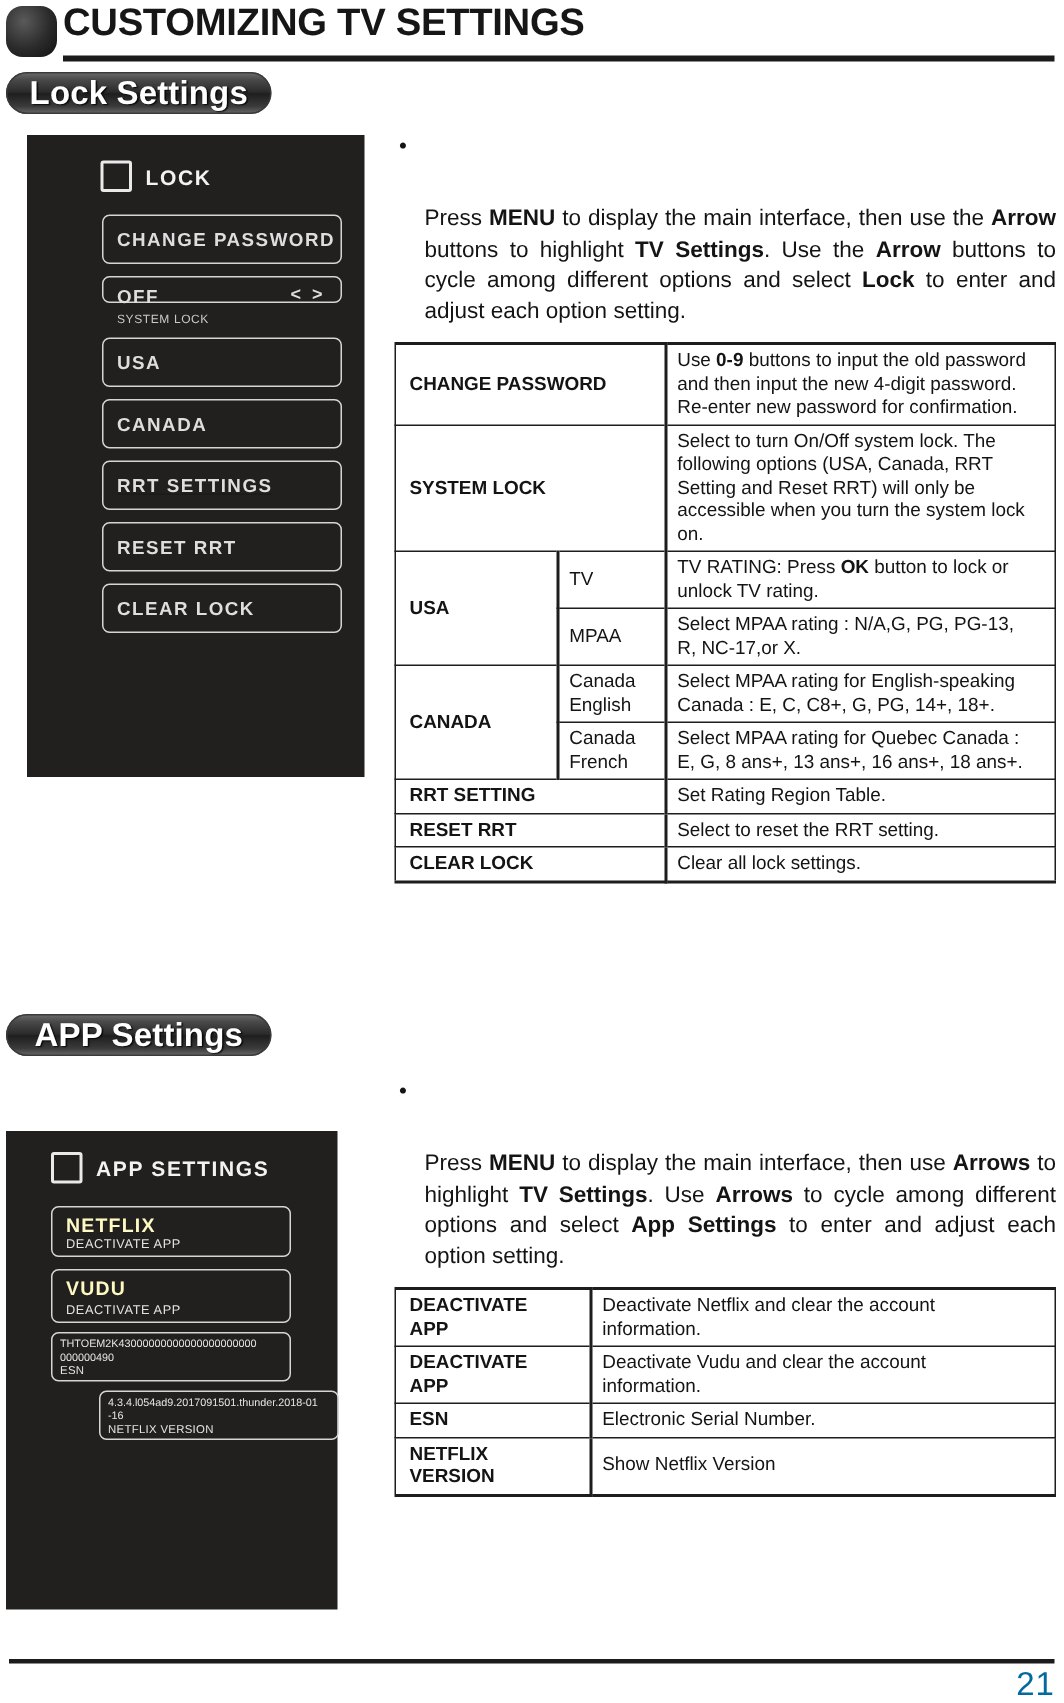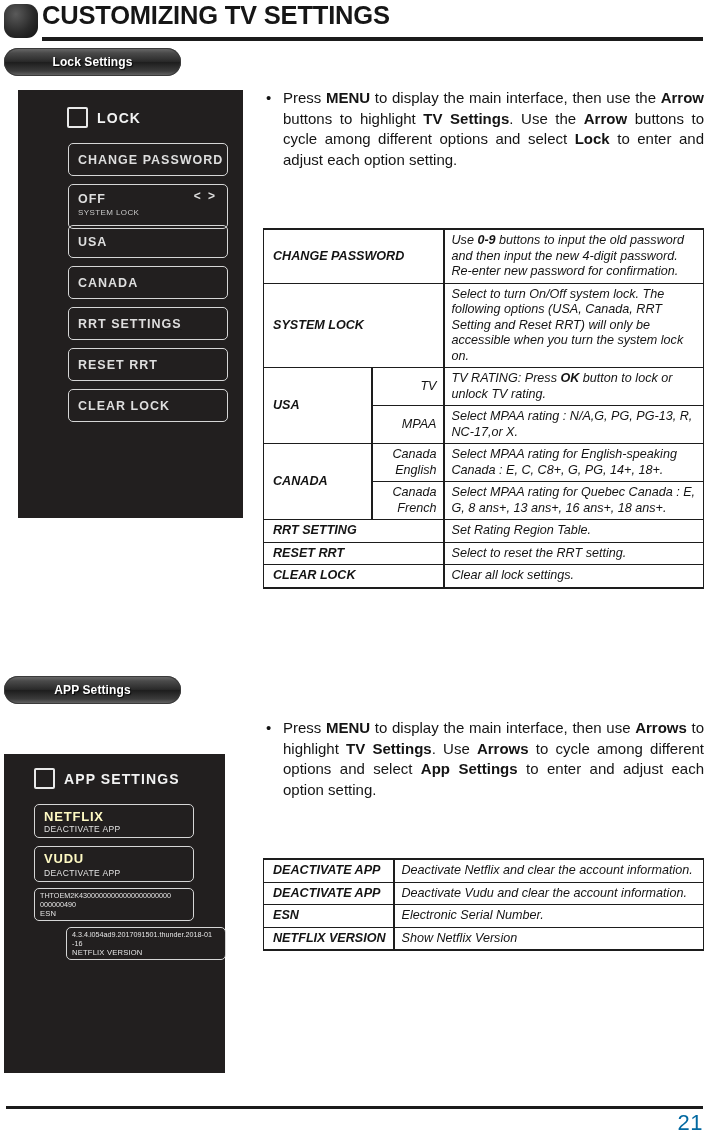--- a/index.html
+++ b/index.html
@@ -53,21 +53,21 @@
     background: linear-gradient(to bottom,
         #6e6e6e 0%, #4a4a4a 18%, #2a2a2a 48%,
         #1e1e1e 52%, #3b3b3b 82%, #6b6b6b 100%);
     box-shadow: inset 0 0 0 1px #3a3a3a;
     display: flex;
     align-items: center;
     justify-content: center;
   }
   .section-badge span {
     color: #ffffff;
-    font-size: 12px;
+    font-size: 22px;
     font-weight: bold;
     text-shadow: 1px 1px 1px rgba(0,0,0,0.85);
     letter-spacing: 0.1px;
   }
   #badge-lock { left: 4px; top: 48px; width: 177px; }
   #badge-app  { left: 4px; top: 676px; width: 177px; }
 
   
   .osd-panel {
     position: absolute;
@@ -181,21 +181,21 @@
     line-height: 20.5px;
     text-align: justify;
     color: #141414;
   }
   .instr .bullet {
     position: absolute;
     left: 0; top: 0;
     font-size: 15px;
     line-height: 20.5px;
   }
-  .instr .body { display: block; padding-left: 17px; }
+  .instr .body { display: block; padding-left: 17px; margin-top: 48px; }
   .instr b { font-weight: bold; }
   .note {
     display: block;
     padding-left: 36px;
     margin-top: 2px;
     font-style: italic;
     text-align: left;
   }
   .note b { font-style: italic; font-weight: bold; }
 
@@ -205,32 +205,30 @@
   
   .spec-table {
     position: absolute;
     border-collapse: collapse;
     table-layout: fixed;
     font-size: 12.6px;
     color: #141414;
   }
   .spec-table td {
     border: 1px solid #1d1d1d;
-    padding: 3px 6px 3px 7px;
+    padding: 3px 18px 3px 7px;
     vertical-align: middle;
     line-height: 15.5px;
-    font-style: italic;
   }
   .spec-table td.key {
     font-weight: bold;
     padding-left: 9px;
   }
   .spec-table td.sub {
     font-weight: normal;
-    text-align: right;
   }
   .spec-table .top-border td { border-top: 2.5px solid #1d1d1d; }
   .spec-table .bot-border td { border-bottom: 2.5px solid #1d1d1d; }
   .spec-table td.key, .spec-table td.sub { border-right-width: 2px; }
 
   #table-lock { left: 263px; top: 228px; width: 440px; }
   #table-app  { left: 263px; top: 858px; width: 440px; }
 
   
   #footer-rule {
@@ -263,21 +261,21 @@
 <div class="osd-panel" id="osd-lock">
   <div class="osd-head">
     <div class="osd-checkbox"></div>
     <div class="osd-head-label">LOCK</div>
   </div>
 
   <div class="osd-item" style="top:53px;">
     <span class="osd-item-label">CHANGE PASSWORD</span>
   </div>
 
-  <div class="osd-item two-line" style="top:94px; height:45px;">
+  <div class="osd-item two-line" style="top:94px; height:18px;">
     <span class="osd-item-label">OFF</span>
     <span class="osd-arrows">&lt; &gt;</span>
     <div class="osd-item-sub">SYSTEM LOCK</div>
   </div>
 
   <div class="osd-item" style="top:135px;">
     <span class="osd-item-label">USA</span>
   </div>
 
   <div class="osd-item" style="top:176px;">

